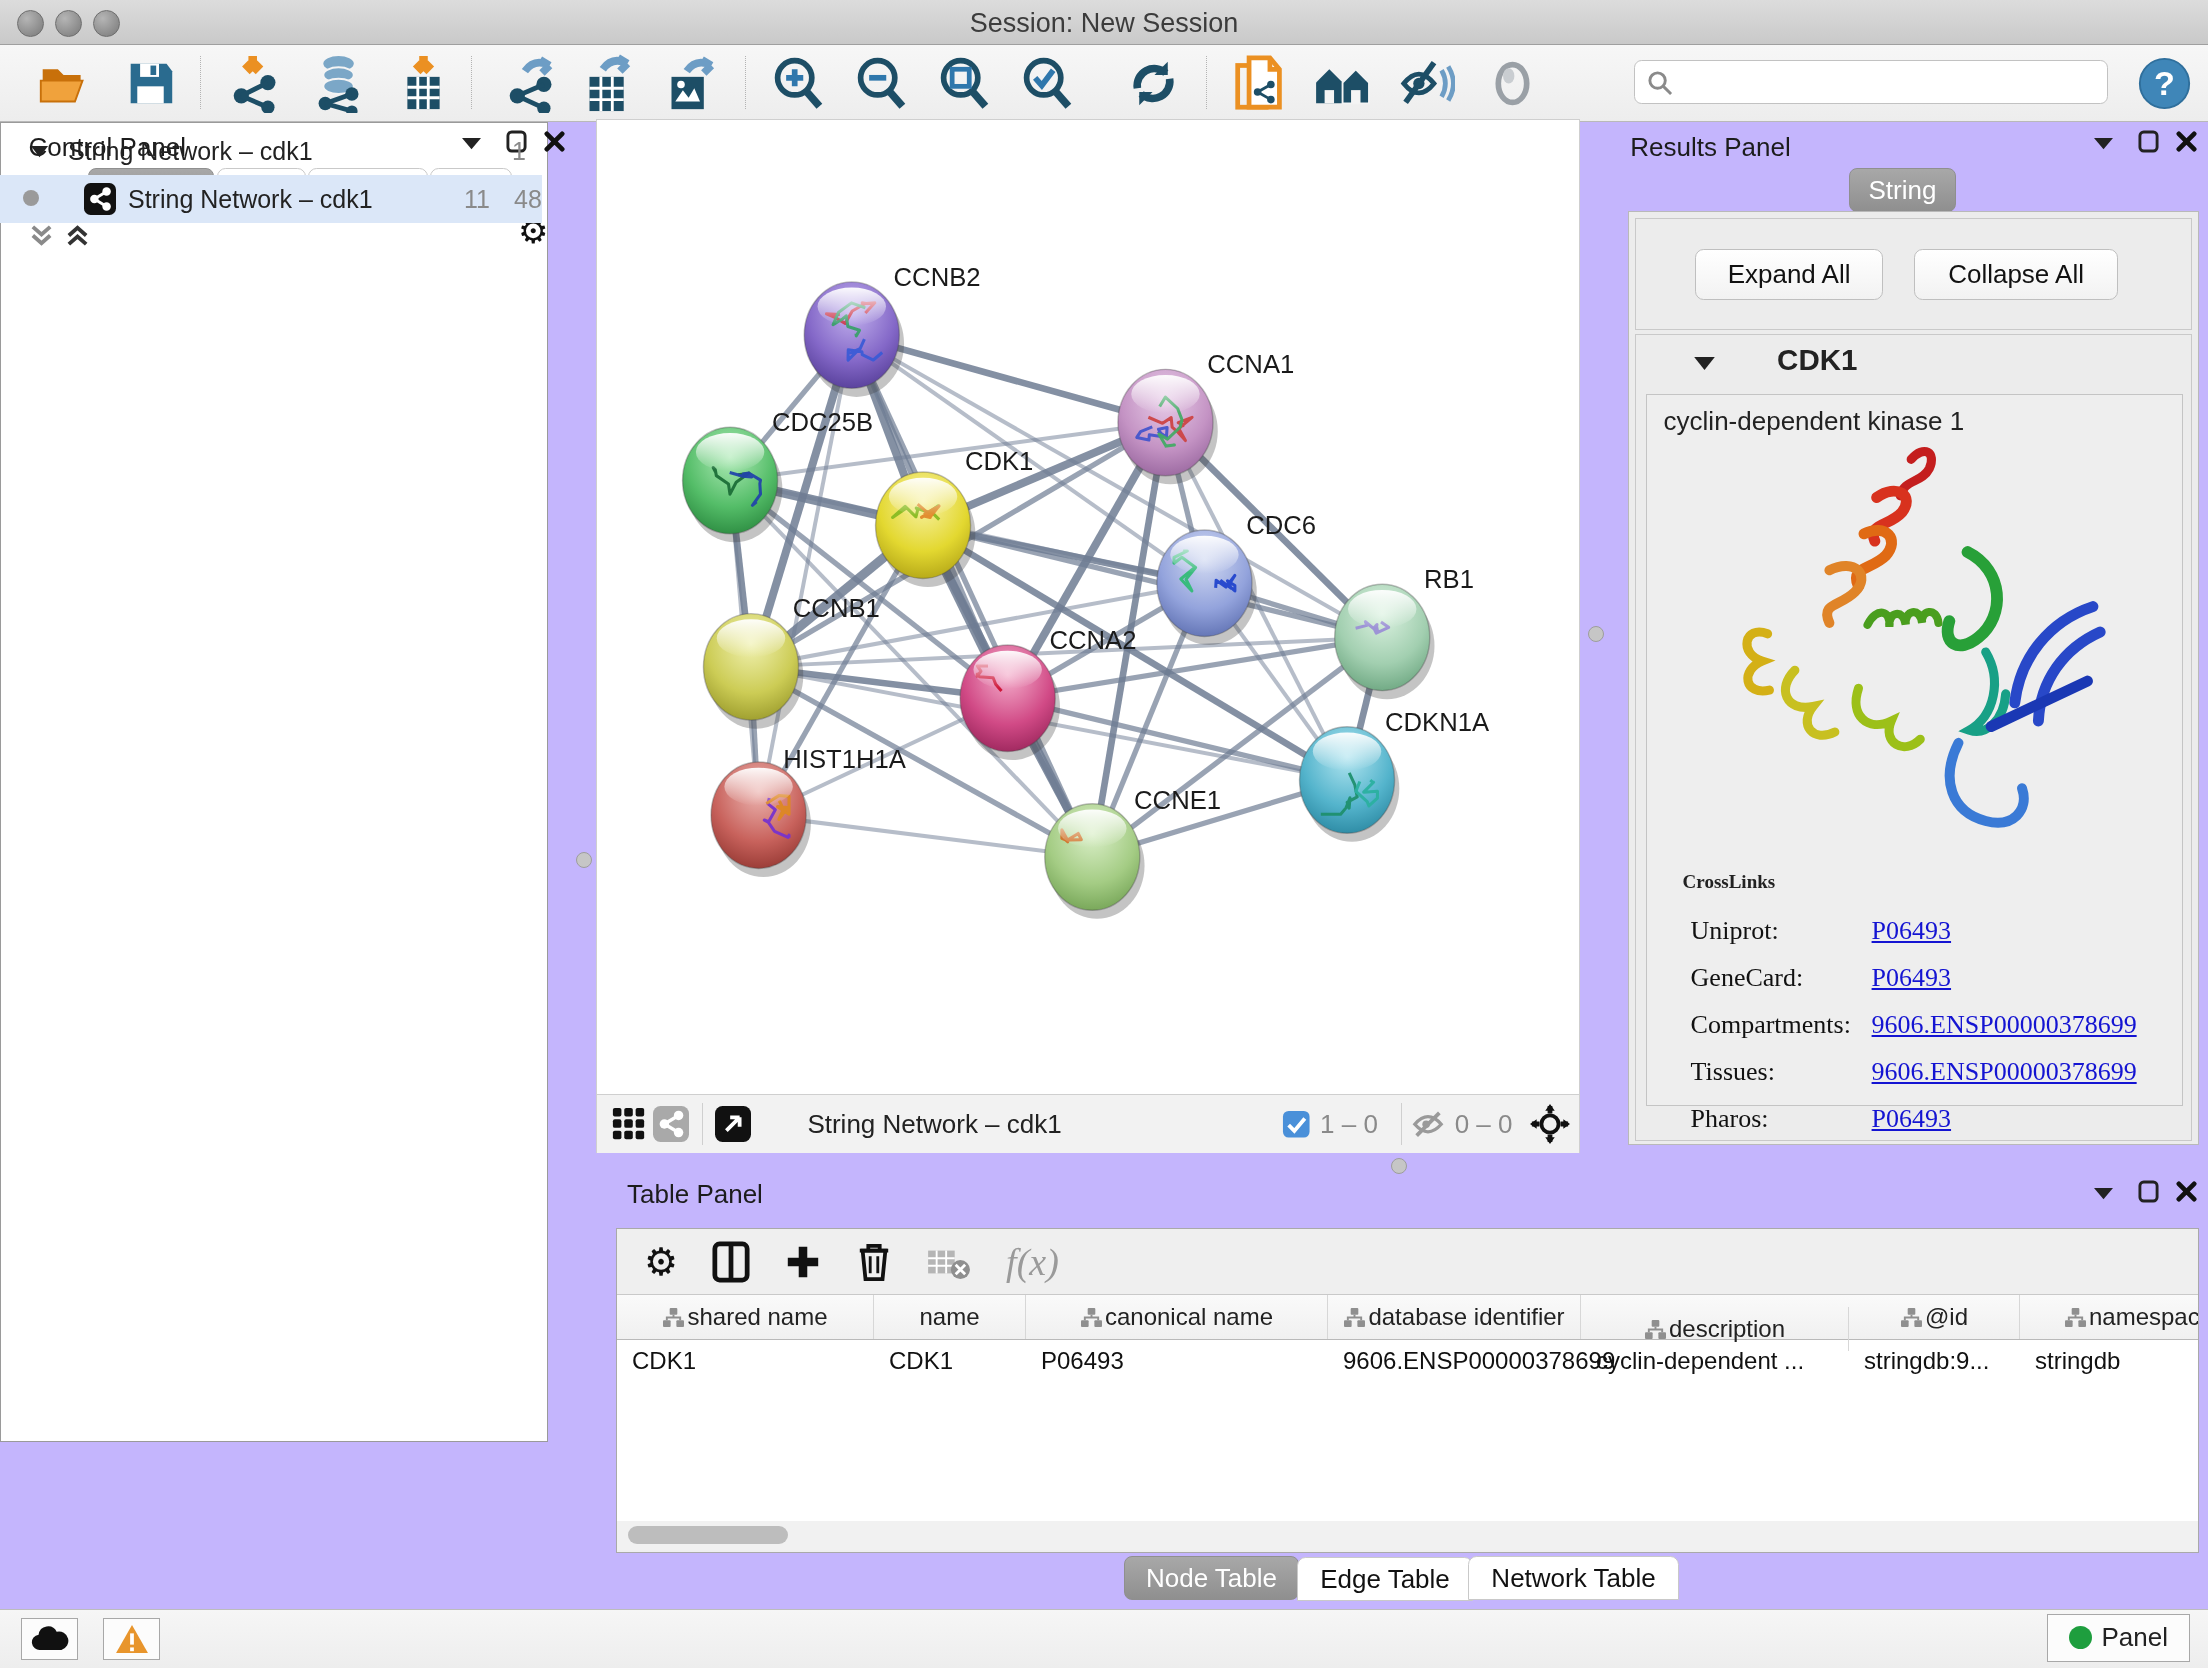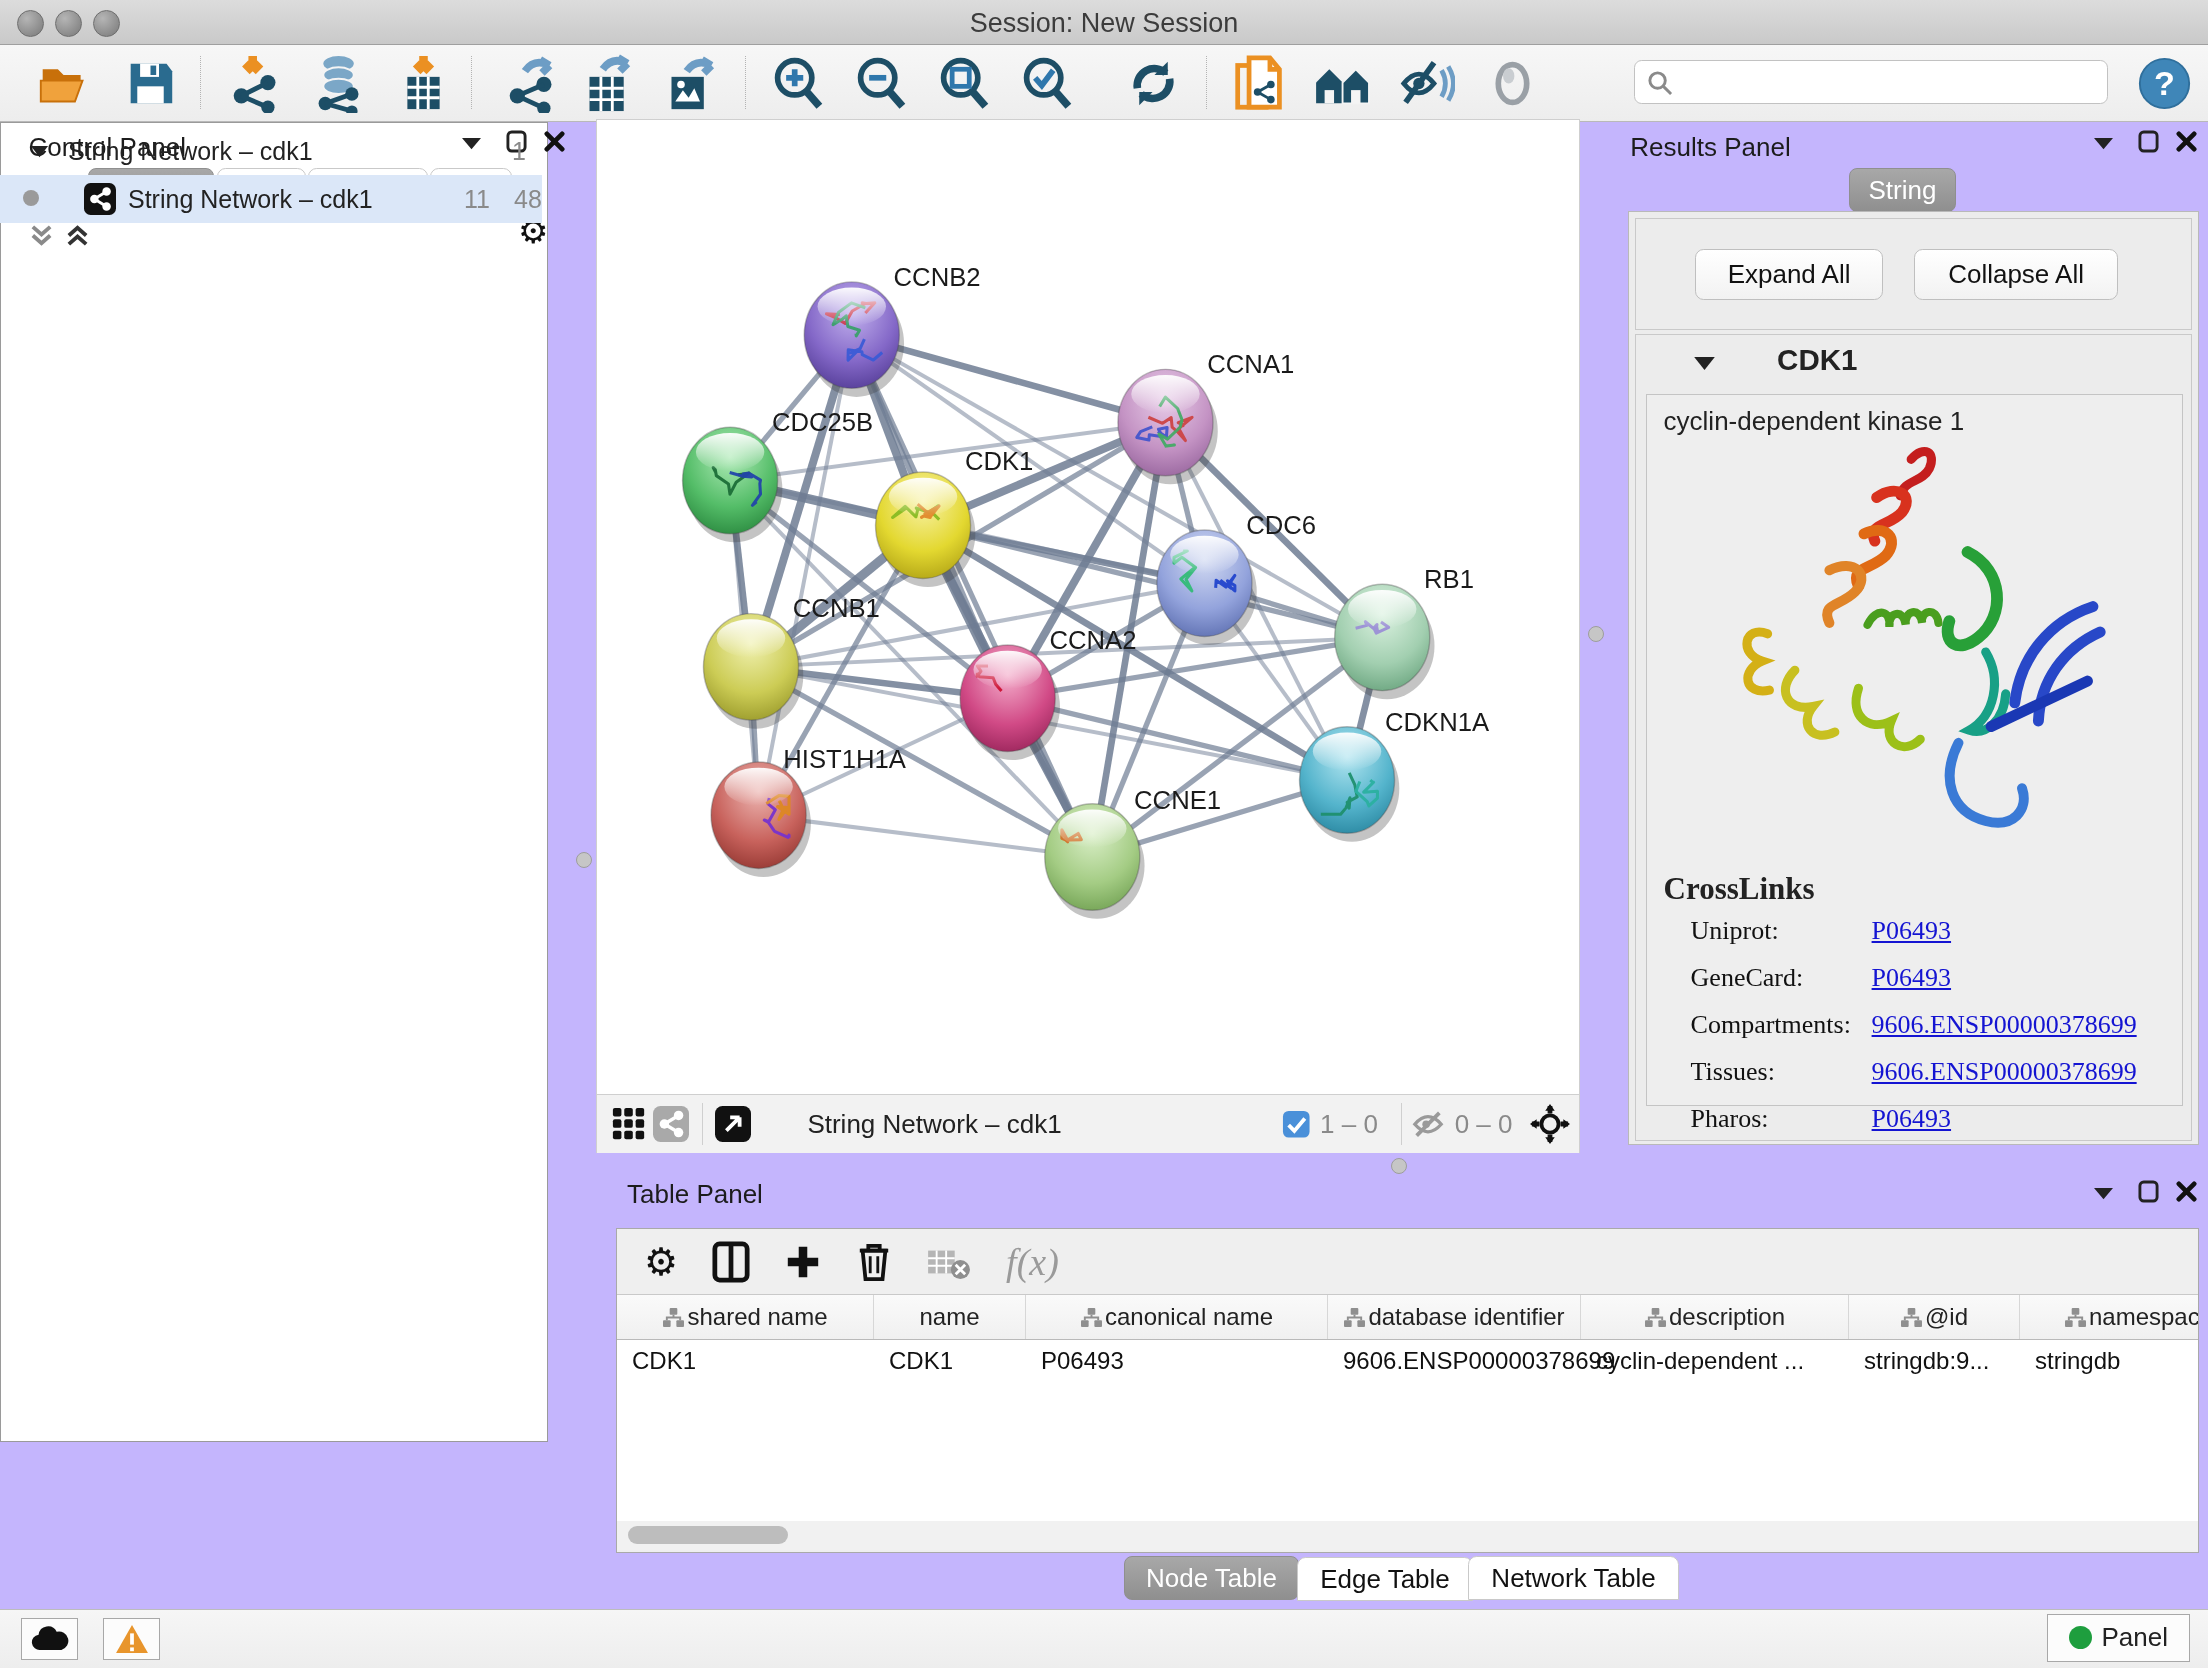--- a/index.html
+++ b/index.html
@@ -596,21 +596,21 @@
             <path d="M190,270 C180,300 200,318 226,306 C216,330 240,344 258,326" stroke="#9cc018" stroke-width="10"></path>
             <path d="M200,200 C210,180 226,184 224,202 C222,186 240,182 242,200 C240,184 258,180 260,198 C258,184 276,180 278,198" stroke="#4a9e1e" stroke-width="9"></path>
             <path d="M310,120 C350,140 352,190 322,214 C300,232 282,220 290,196" stroke="#28a038" stroke-width="13"></path>
             <path d="M330,230 C348,260 340,300 312,316 C330,322 350,306 352,276" stroke="#18a086" stroke-width="10"></path>
             <path d="M448,180 C400,196 368,236 362,286" stroke="#2848c8" stroke-width="12"></path>
             <path d="M456,208 C416,226 390,262 388,306" stroke="#2848c8" stroke-width="12"></path>
             <path d="M336,312 L442,262" stroke="#1a38b4" stroke-width="12"></path>
             <path d="M300,330 C280,370 292,406 330,416 C360,424 378,404 370,380" stroke="#3a7ad6" stroke-width="11"></path>
           </svg>
 
-          <span class="serif abs" style="left:17px;top:476px;font-size:31px;font-weight:bold">CrossLinks</span>
+          <span class="serif abs" style="left:36px;top:476px;font-size:19px;font-weight:bold">CrossLinks</span>
           <div id="crosslinks" class="abs" style="left:44px;top:521px;width:476px">
               <div style="display: flex; margin-bottom: 17px;">
                 <span class="serif" style="font-size: 26px; width: 181px; display: inline-block; color: rgb(17, 17, 17);">Uniprot:</span>
                 <a class="xlink serif" href="#">P06493</a>
               </div>
               <div style="display: flex; margin-bottom: 17px;">
                 <span class="serif" style="font-size: 26px; width: 181px; display: inline-block; color: rgb(17, 17, 17);">GeneCard:</span>
                 <a class="xlink serif" href="#">P06493</a>
               </div>
               <div style="display: flex; margin-bottom: 17px;">
@@ -697,21 +697,21 @@
           </div>
           <div class="hcell" style="width: 253px;">
             <svg width="23" height="21" viewBox="0 0 24 22">
               <rect x="8" y="1" width="8" height="7" rx="1" fill="#8f8f8f"></rect>
               <rect x="1" y="14" width="8" height="7" rx="1" fill="#8f8f8f"></rect>
               <rect x="15" y="14" width="8" height="7" rx="1" fill="#8f8f8f"></rect>
               <path d="M12 8 v3 M5 14 v-3 h14 v3" stroke="#8f8f8f" stroke-width="2" fill="none"></path>
             </svg>
             <span>database identifier</span>
           </div>
-          <div class="hcell" style="width: 268px;">
+          <div class="hcell" style="width: 268px; margin-top: 12px;">
             <svg width="23" height="21" viewBox="0 0 24 22">
               <rect x="8" y="1" width="8" height="7" rx="1" fill="#8f8f8f"></rect>
               <rect x="1" y="14" width="8" height="7" rx="1" fill="#8f8f8f"></rect>
               <rect x="15" y="14" width="8" height="7" rx="1" fill="#8f8f8f"></rect>
               <path d="M12 8 v3 M5 14 v-3 h14 v3" stroke="#8f8f8f" stroke-width="2" fill="none"></path>
             </svg>
             <span>description</span>
           </div>
           <div class="hcell" style="width: 171px;">
             <svg width="23" height="21" viewBox="0 0 24 22">

